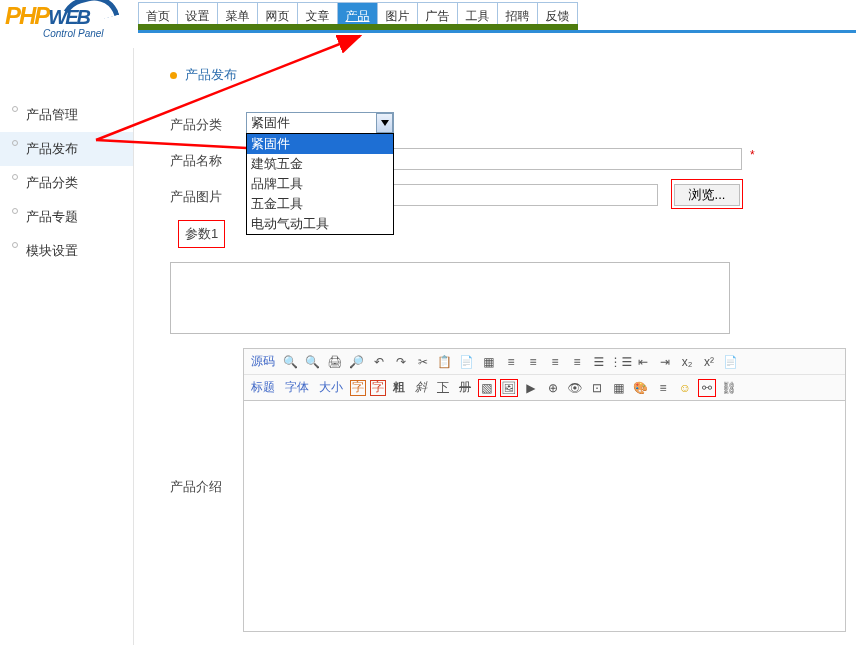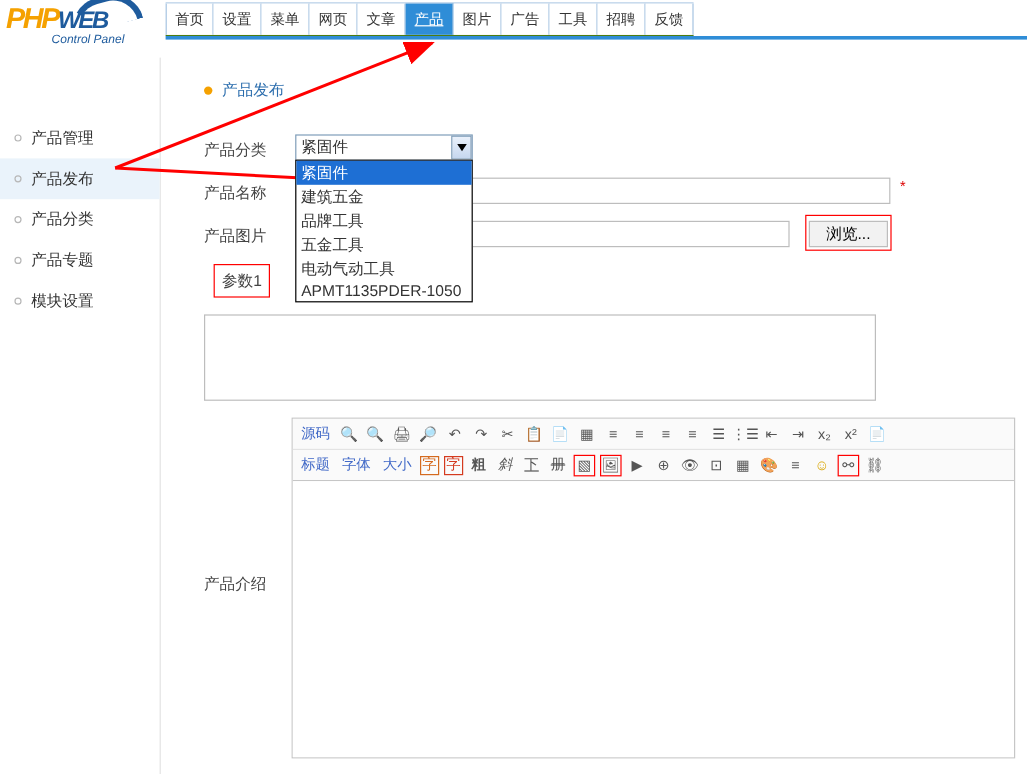--- a/index.html
+++ b/index.html
@@ -6,29 +6,29 @@
     body { font-family: "Microsoft YaHei", Arial, sans-serif; font-size:12px; color:#333; background:#fff; width:856px; height:645px; overflow:hidden; position:relative; }
     
     
     .logo { position:absolute; top:2px; left:5px; width:128px; height:44px; }
     .logo-php { font-size:24px; font-weight:800; font-style:italic; color:#f5a100; letter-spacing:-2px; display:inline-block; }
     .logo-eb  { font-size:20px; font-weight:700; font-style:italic; color:#1e5b9d; letter-spacing:-2px; display:inline-block; }
     .logo-arc { position:absolute; top:-5px; left:52px; width:60px; height:26px; border:5px solid #1e5b9d; border-bottom:none; border-left-color:transparent; border-radius:60px 60px 0 0; transform:rotate(-15deg); }
     .logo-cp  { position:absolute; top:26px; left:38px; font-size:10px; font-style:italic; color:#1e5b9d;text-align:center; }
     
     
-    .tabs { position:absolute; top:2px; left:138px; height:28px; border-top:1px solid #a6c4e2; border-bottom:1px solid #4d7c0f; display:flex; }
+    .tabs { position:absolute; top:2px; left:138px; height:28px; border-top:1px solid #a6c4e2; border-bottom:6px solid #4d7c0f; display:flex; }
     .tab { width:40px; text-align:center; line-height:26px; border-right:1px solid #a6c4e2; font-size:12px; color:#333; cursor:pointer; background:#fff; }
     .tab:first-child { border-left:1px solid #a6c4e2; }
     .tab.sel { background:#2f8dd7; color:#fff;text-decoration:underline; }
     .bar { position:absolute; top:30px; left:138px; right:0; height:3px; background:#2f8dd7; }
 
     
     .side { position:absolute; top:48px; left:0; width:134px; bottom:0; border-right:1px solid #e3e3e3; padding-top:50px; }
-    .side-item { display:flex; align-items:center; gap:8px; padding:8px 12px; font-size:13px; color:#333; cursor:pointer; }
+    .side-item { display:flex; align-items:flex-start; gap:8px; padding:8px 12px; font-size:13px; color:#333; cursor:pointer; }
     .side-item.sel { background:#eaf3fb; }
     .bullet { width:6px; height:6px; border:1px solid #b7b7b7; border-radius:50%; }
 
     
     .content { position:absolute; top:48px; left:134px; right:0; bottom:0; padding:18px 10px 0 36px; }
     .crumb { display:flex; align-items:center; gap:8px; color:#2b6dad; font-size:13px; margin-bottom:28px; }
     .crumb .dot { width:7px; height:7px; background:#f5a100; border-radius:50%; }
     
     .row { display:flex; align-items:flex-start; margin-bottom:14px; }
     .lbl { width:76px; padding-top:4px; color:#444; font-size:13px; }
@@ -129,21 +129,20 @@
       </div>
       <div class="selbtn">
           <div class="tri"></div>
         </div>
       <div class="opts">
         <div class="opt sel">紧固件</div>
         <div class="opt">建筑五金</div>
         <div class="opt">品牌工具</div>
         <div class="opt">五金工具</div>
         <div class="opt">电动气动工具</div>
-        <div class="opt">APMT1135PDER-1050</div>
       </div>
     </div>
   </div>
 
   <div class="row">
     <div class="lbl">产品名称</div>
     <input class="txtin" style="">
     <span class="star">*</span>
   </div>
 

